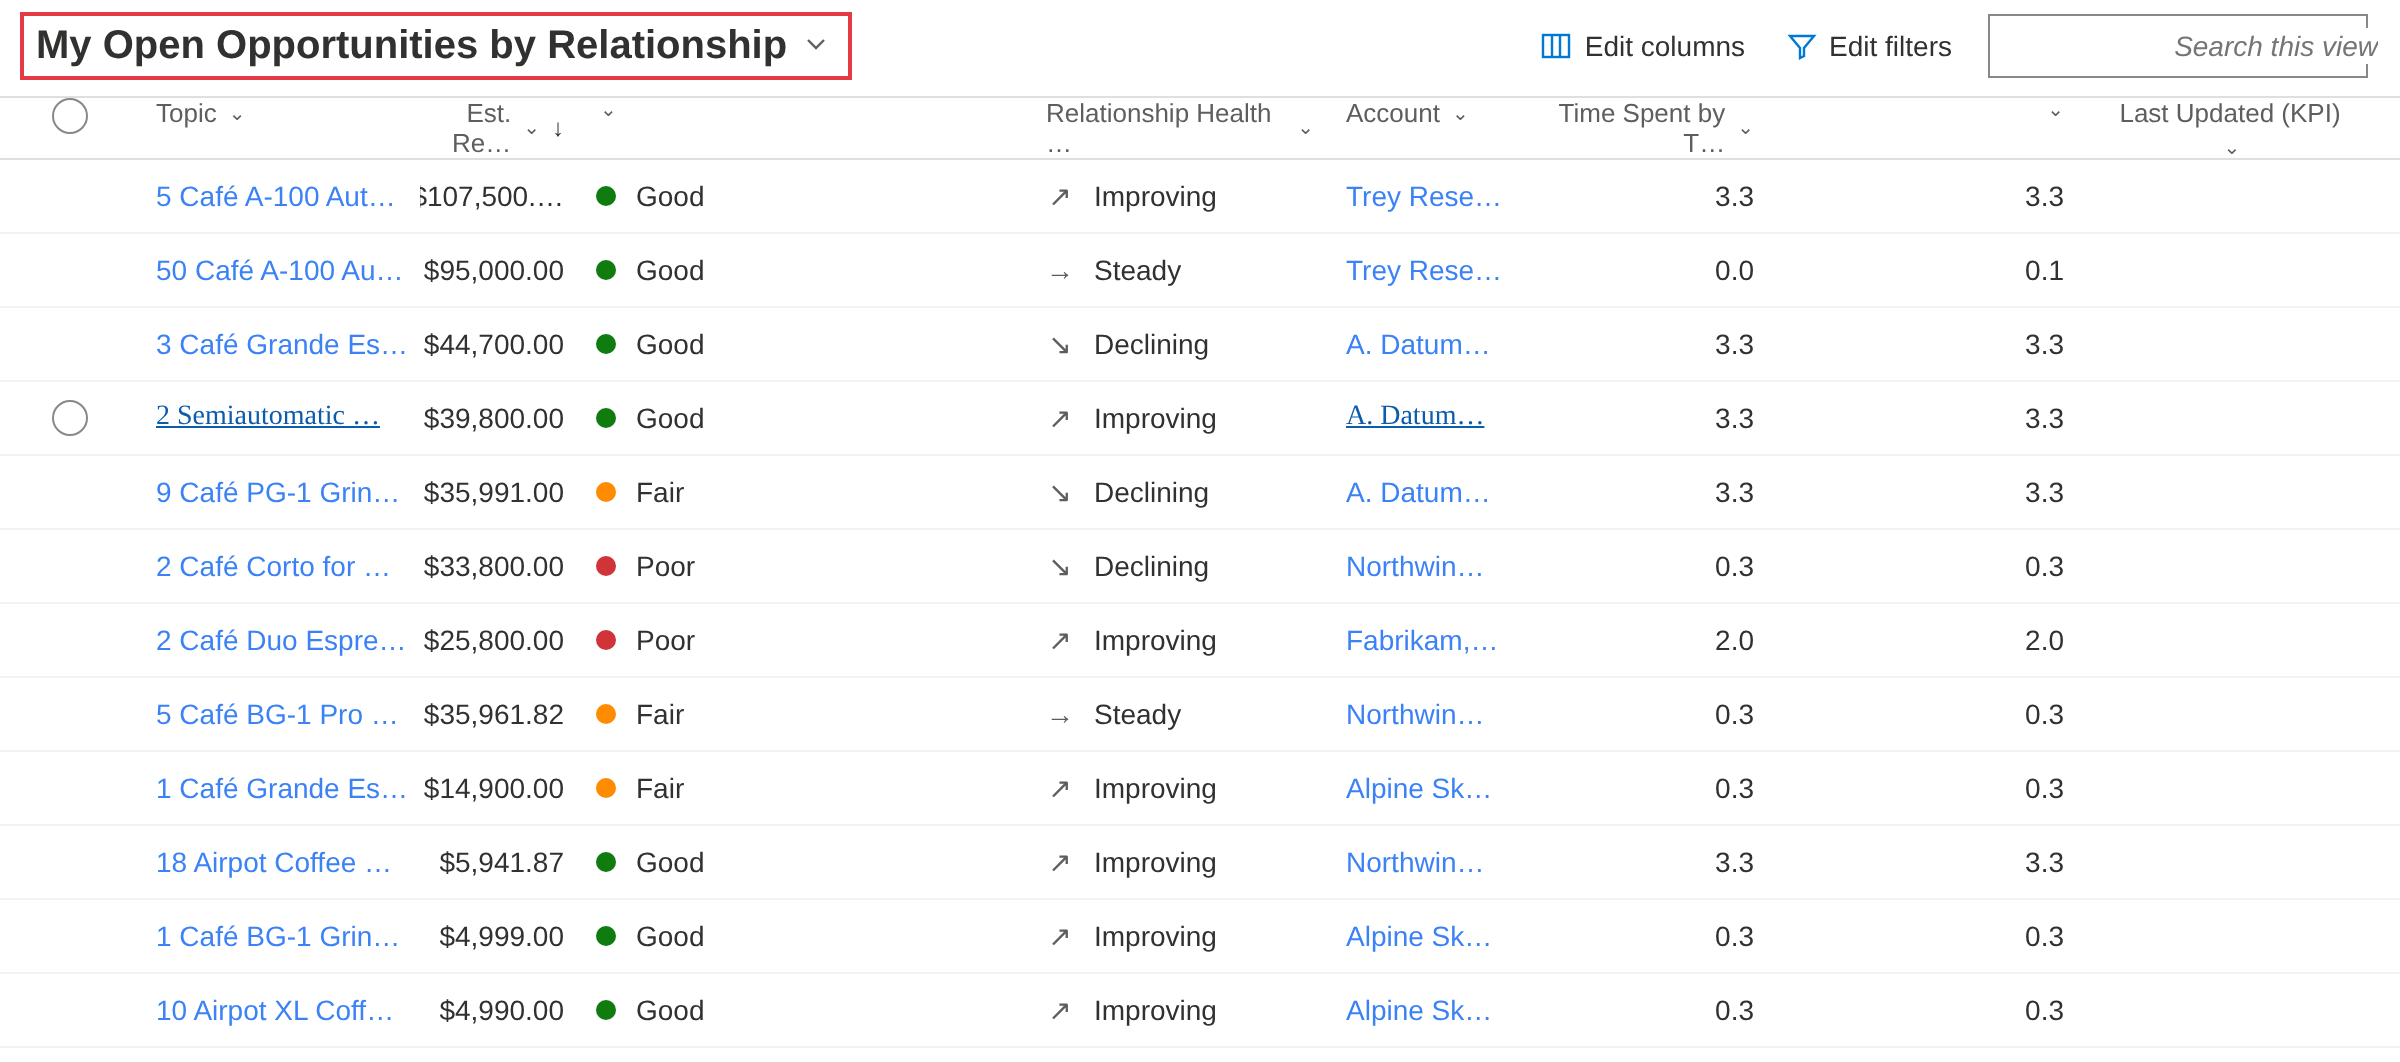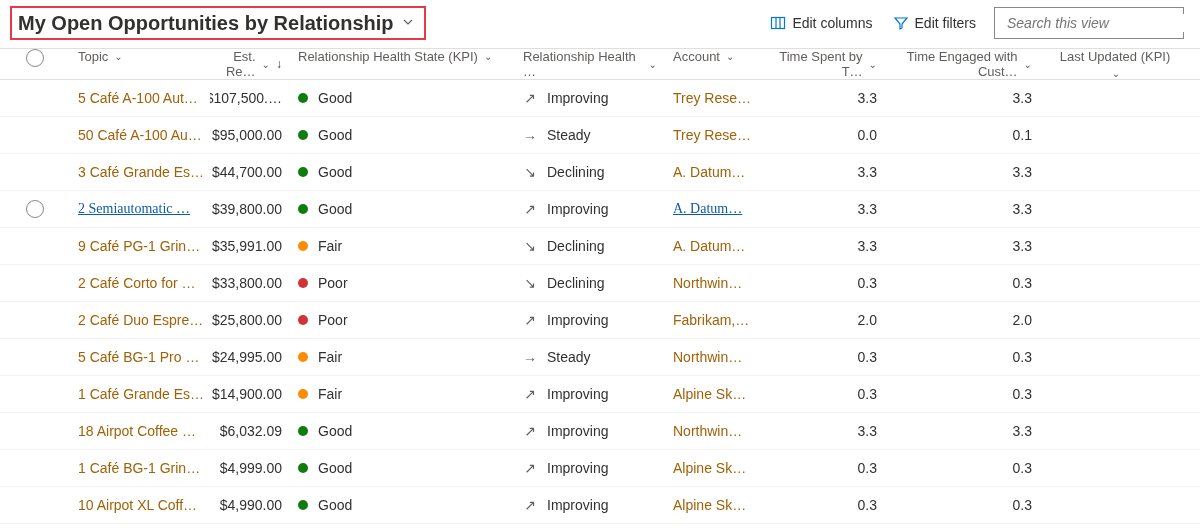--- a/index.html
+++ b/index.html
@@ -52,20 +52,21 @@
     margin-left: 8px;
     padding: 0 6px 0 10px;
   }
   .searchbox input {
     flex: 1;
     border: none;
     outline: none;
     font-size: 14px;
     color: #8b5cf6;
     font-style: italic;
+    text-align: right;
   }
   .searchbox svg { stroke: #323130; }
   .grid-header {
     display: flex;
     align-items: flex-start;
     border-top: 1px solid #e1dfdd;
     border-bottom: 1px solid #e1dfdd;
     height: 32px;
     color: #605e5c;
   }
@@ -99,21 +100,21 @@
   .cell {
     padding: 0 8px;
     overflow: hidden;
     white-space: nowrap;
     text-overflow: ellipsis;
     display: flex;
     align-items: center;
     gap: 10px;
   }
   .cell-right { justify-content: flex-end; }
-  .link { color: #a16207; cursor: pointer; }
+  .link { color: #3b82f6; cursor: pointer; }
   .link.underline { text-decoration: underline; color: #0b5cab; font-family: Liberation Serif, serif; }
   .radio {
     width: 18px;
     height: 18px;
     border: 1px solid #8a8886;
     border-radius: 50%;
     display: inline-block;
   }
   .dot {
     width: 10px;
@@ -190,37 +191,35 @@
   <div class="col col-topic">
     <span>Topic</span>
     <span class="hdr-chev">⌄</span>
   </div>
   <div class="col col-est">
     <span>Est. Re…</span>
     <span class="hdr-chev">⌄</span>
     <span class="sort-arrow">↓</span>
   </div>
   <div class="col col-health">
-    <span>Relationship Health State (KPI)</span>
     <span class="hdr-chev">⌄</span>
   </div>
   <div class="col col-trend">
     <span>Relationship Health …</span>
     <span class="hdr-chev">⌄</span>
   </div>
   <div class="col col-account">
     <span>Account</span>
     <span class="hdr-chev">⌄</span>
   </div>
   <div class="col col-time1">
     <span>Time Spent by T…</span>
     <span class="hdr-chev">⌄</span>
   </div>
   <div class="col col-time2">
-    <span>Time Engaged with Cust…</span>
     <span class="hdr-chev">⌄</span>
   </div>
   <div class="col col-updated">
     <span>Last Updated (KPI)</span>
     <span class="hdr-chev">⌄</span>
   </div>
 </div>
 
 <div id="rows">
     <div class="row">
@@ -370,21 +369,21 @@
       </div>
       <div class="cell col-time1 cell-right">2.0</div>
       <div class="cell col-time2 cell-right">2.0</div>
       <div class="cell col-updated"></div>
     </div>
     <div class="row">
       <div class="cell col-sel" style="justify-content: center;"></div>
       <div class="cell col-topic">
         <span class="link">5 Café BG-1 Pro …</span>
       </div>
-      <div class="cell col-est cell-right">$24,995.00</div>
+      <div class="cell col-est cell-right">$35,961.82</div>
       <div class="cell col-health">
         <span class="dot fair"></span>
         <span>Fair</span>
       </div>
       <div class="cell col-trend">
         <span class="trend-arrow">→</span>
         <span>Steady</span>
       </div>
       <div class="cell col-account">
         <span class="link">Northwin…</span>
@@ -412,21 +411,21 @@
       </div>
       <div class="cell col-time1 cell-right">0.3</div>
       <div class="cell col-time2 cell-right">0.3</div>
       <div class="cell col-updated"></div>
     </div>
     <div class="row">
       <div class="cell col-sel" style="justify-content: center;"></div>
       <div class="cell col-topic">
         <span class="link">18 Airpot Coffee …</span>
       </div>
-      <div class="cell col-est cell-right">$6,032.09</div>
+      <div class="cell col-est cell-right">$5,941.87</div>
       <div class="cell col-health">
         <span class="dot good"></span>
         <span>Good</span>
       </div>
       <div class="cell col-trend">
         <span class="trend-arrow">↗</span>
         <span>Improving</span>
       </div>
       <div class="cell col-account">
         <span class="link">Northwin…</span>

